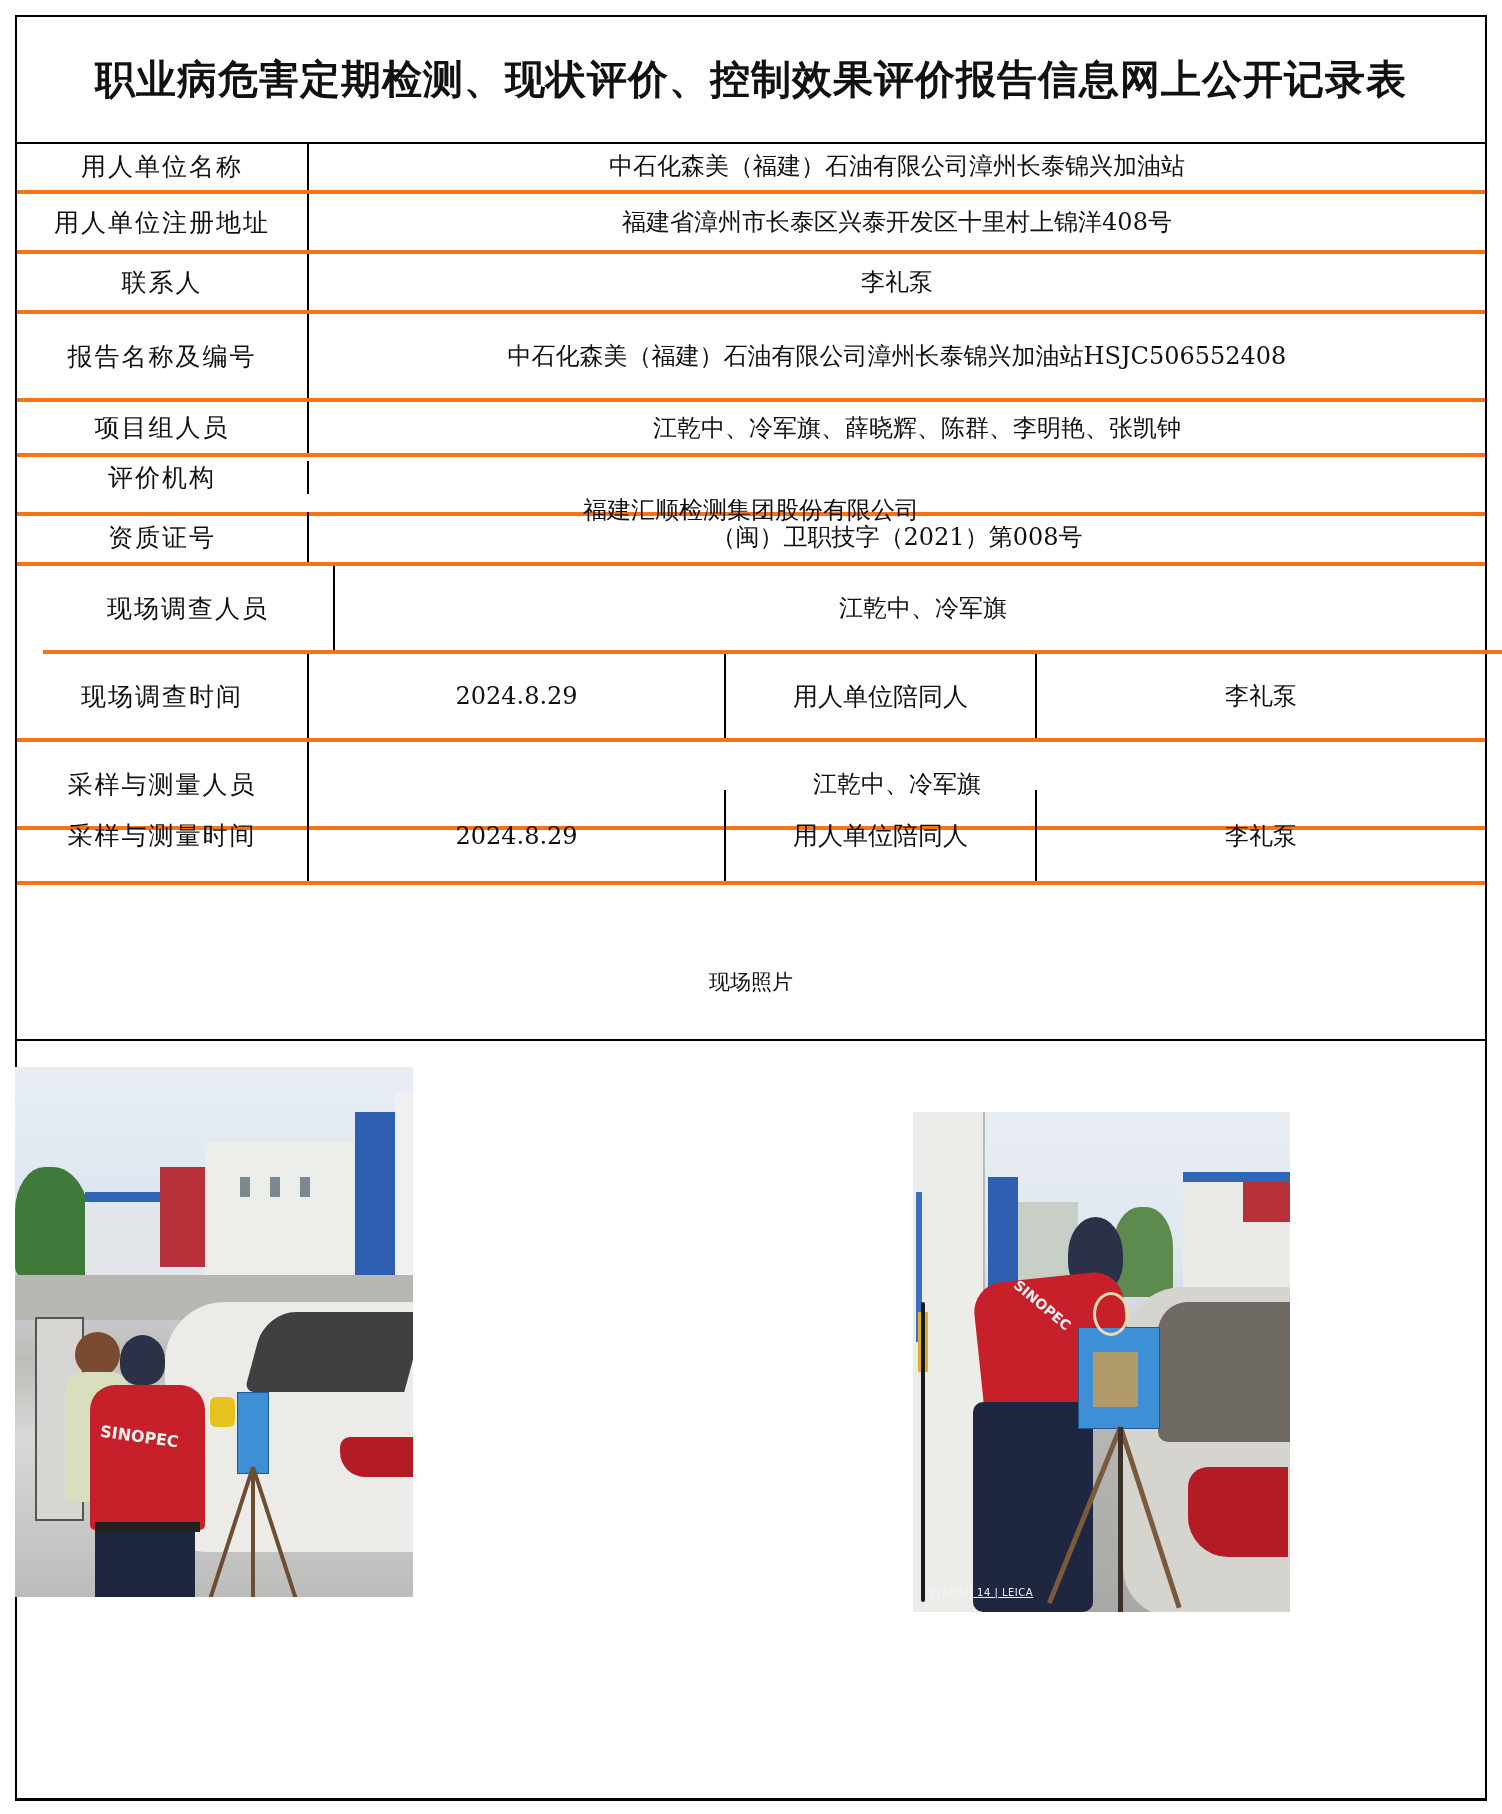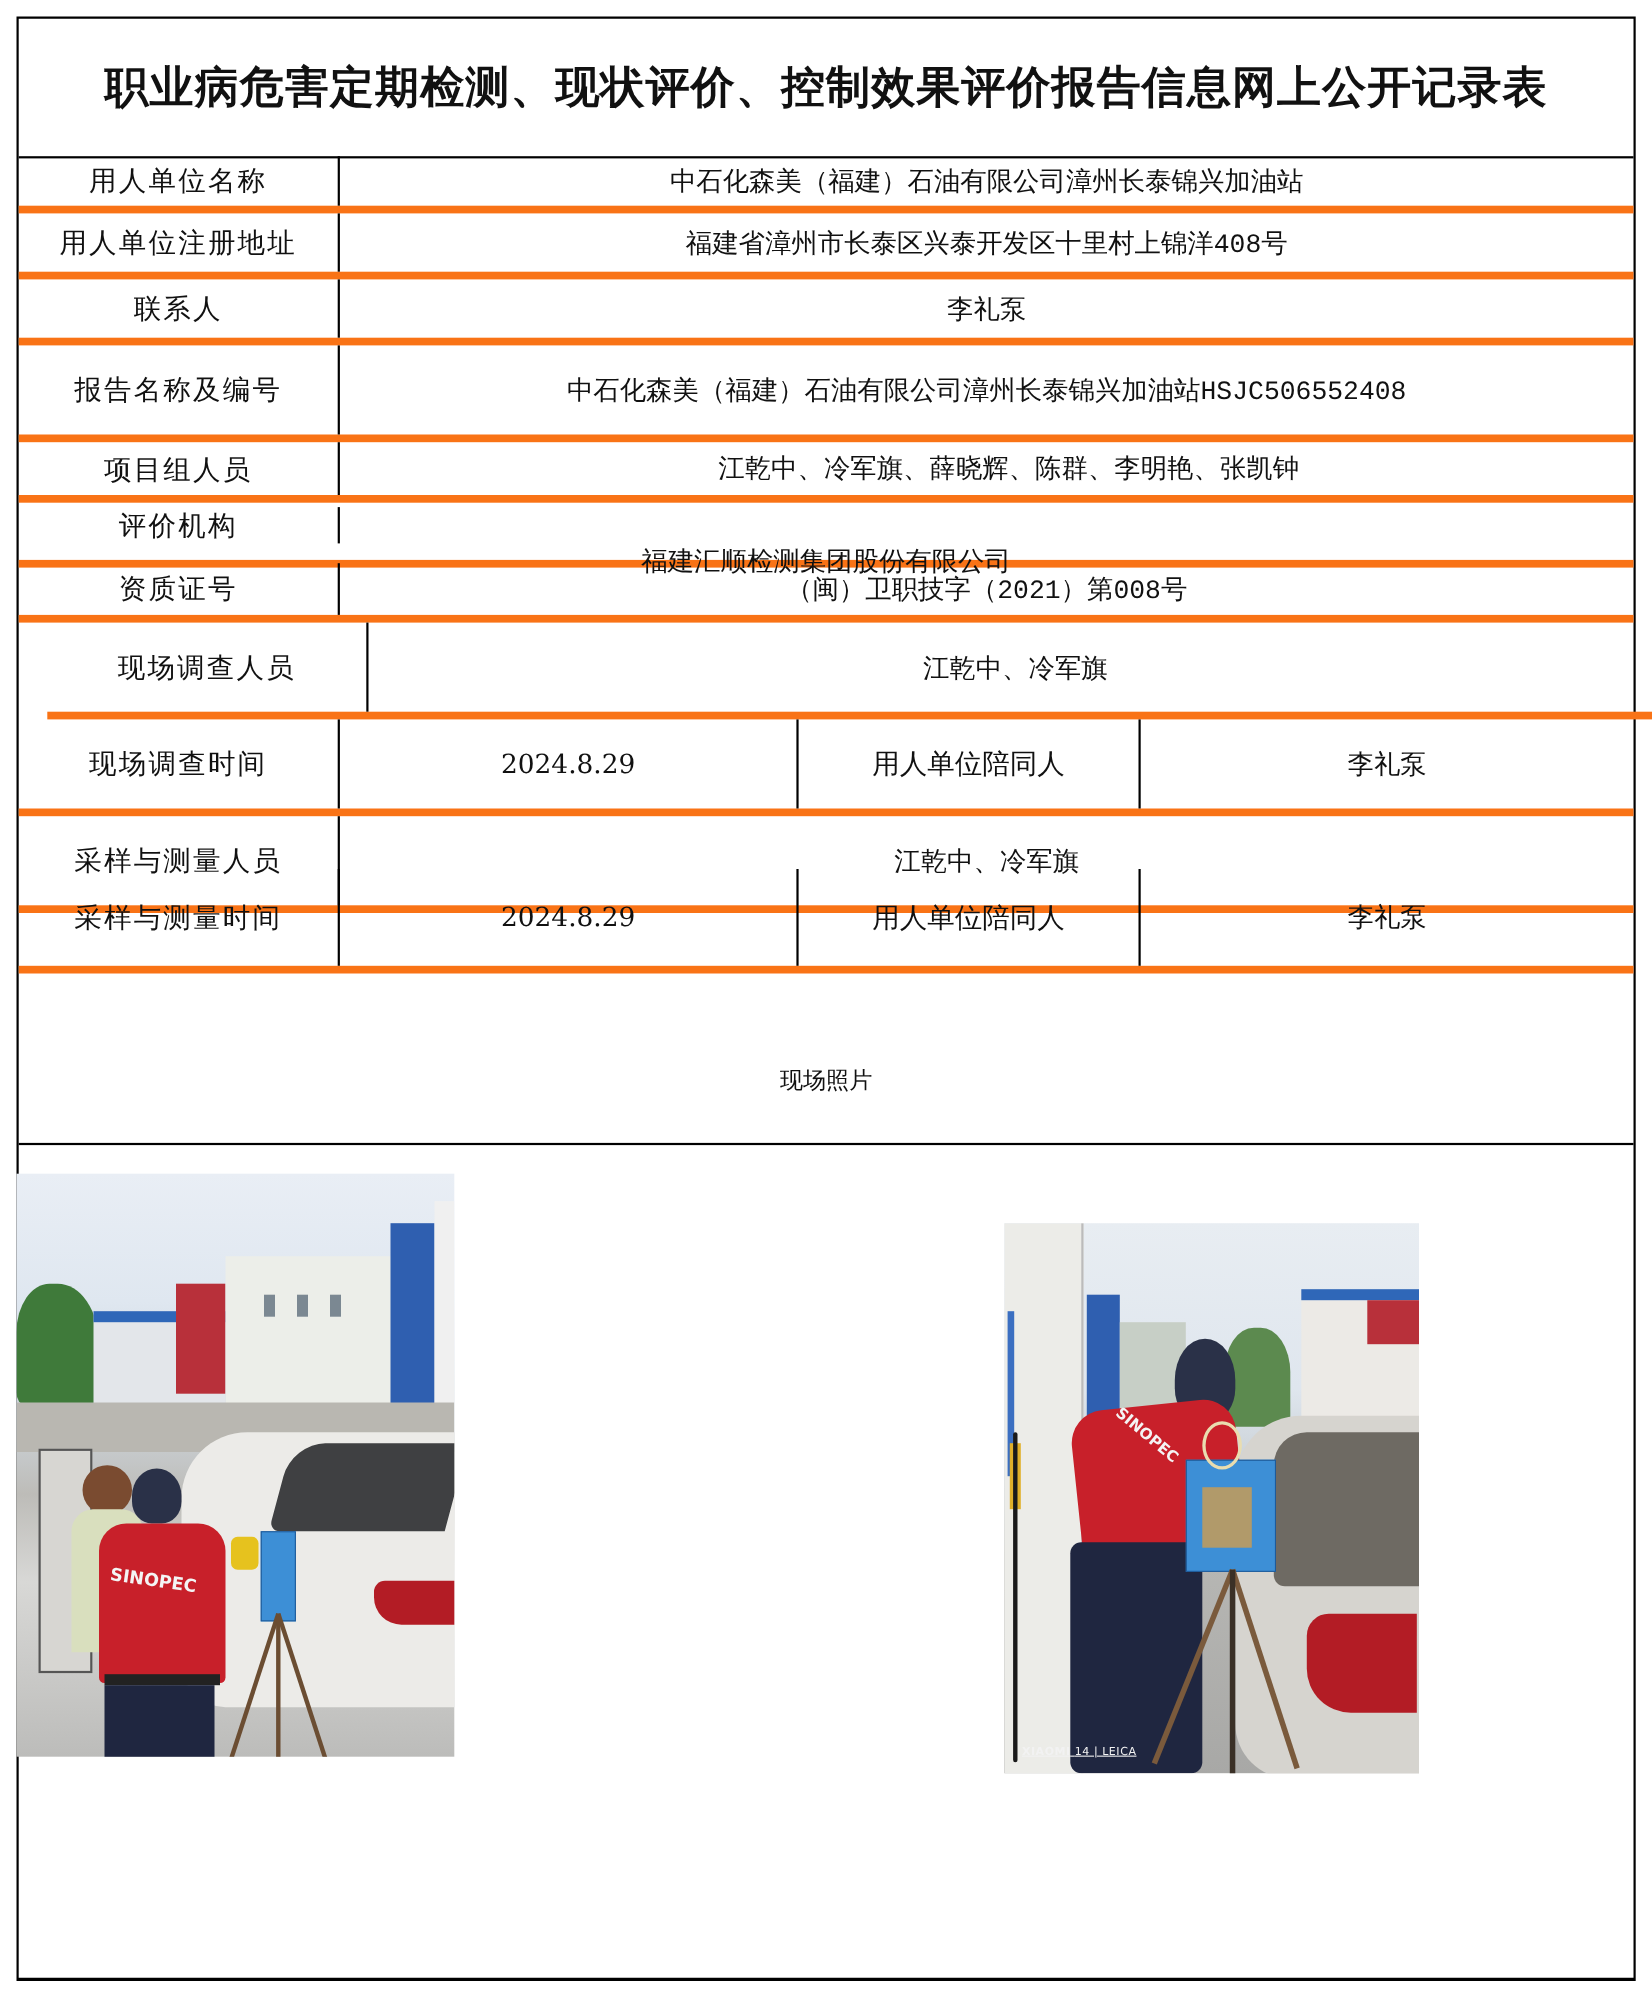--- a/index.html
+++ b/index.html
@@ -4,25 +4,25 @@
 <style>
   html, body { margin: 0; padding: 0; background: #ffffff; }
   body { width: 1502px; height: 1814px; position: relative; overflow: hidden;
          font-family: "DejaVu Serif", "Liberation Serif", serif; color: #111; }
   .frame { position: absolute; left: 15px; top: 15px; width: 1472px; height: 1786px;
            border: 2px solid #000; border-bottom-width: 3px; box-sizing: border-box; }
   .title { position: absolute; left: 0; top: 0; width: 100%; height: 125px;
            border-bottom: 2px solid #000; display: flex; align-items: center; justify-content: center;
            font-family: "DejaVu Sans", "Liberation Sans", sans-serif; font-size: 40px; font-weight: bold;
            letter-spacing: 1px; }
-  .row { position: absolute; left: 0; width: 100%; border-bottom: 7px solid #f97316; box-sizing: border-box; display: flex; }
+  .row { position: absolute; left: 0; width: 100%; border-bottom: 4px solid #f97316; box-sizing: border-box; display: flex; }
   .cell { display: flex; align-items: center; justify-content: center; box-sizing: border-box;
           font-size: 24px; text-align: center; }
   .cell.lbl { width: 292px; border-right: 2px solid #000; font-family: "DejaVu Sans", "Liberation Sans", sans-serif; font-size: 25px; letter-spacing: 2px; }
-  .cell.val { flex: 1; font-family: Liberation Mono, monospace; }
+  .cell.val { flex: 1; }
   .cell.c2 { width: 417px; border-right: 2px solid #000; }
   .cell.c3 { width: 311px; border-right: 2px solid #000; }
   .cell.c4 { flex: 1; }
   .photos-header { position: absolute; left: 0; width: 100%; border-bottom: 2px solid #000;
                    display: flex; align-items: center; justify-content: center; font-size: 21px; }
   .photo { position: absolute; overflow: hidden; }
   
   .p1 { left: 15px; top: 1067px; width: 398px; height: 530px;
         background: linear-gradient(180deg, #e9eef5 0%, #dfe7f0 22%, #cfd8e2 35%, #c9ced2 45%, #bdbcb8 55%, #d8d8d6 70%, #bcbcba 100%); }
   .p2 { left: 913px; top: 1112px; width: 377px; height: 500px;

